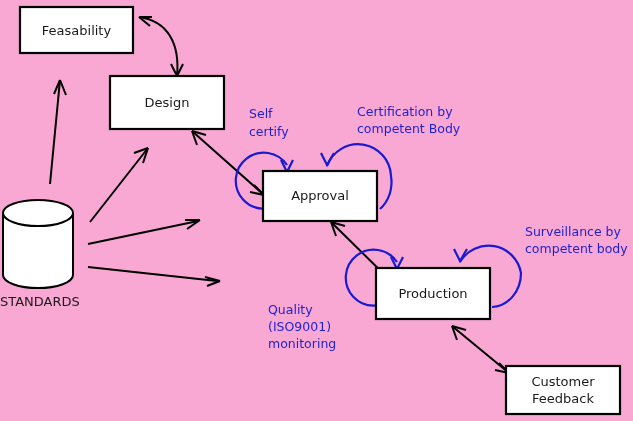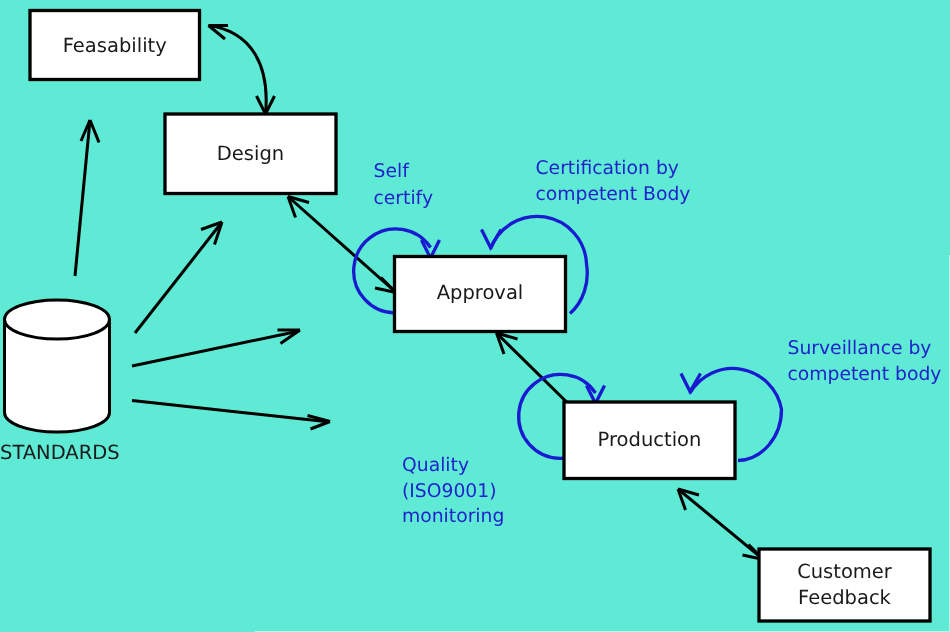--- a/index.html
+++ b/index.html
@@ -7,21 +7,21 @@
     padding: 0;
     background: #ffffff;
   }
   body {
     font-family: "DejaVu Sans", sans-serif;
   }
   #canvas {
     position: relative;
     width: 633px;
     height: 421px;
-    background: #5eead4;
+    background: #f9a8d4;
     overflow: hidden;
   }
   svg#diagram {
     position: absolute;
     left: 0;
     top: 0;
     width: 633px;
     height: 421px;
   }
   .box-shape {

